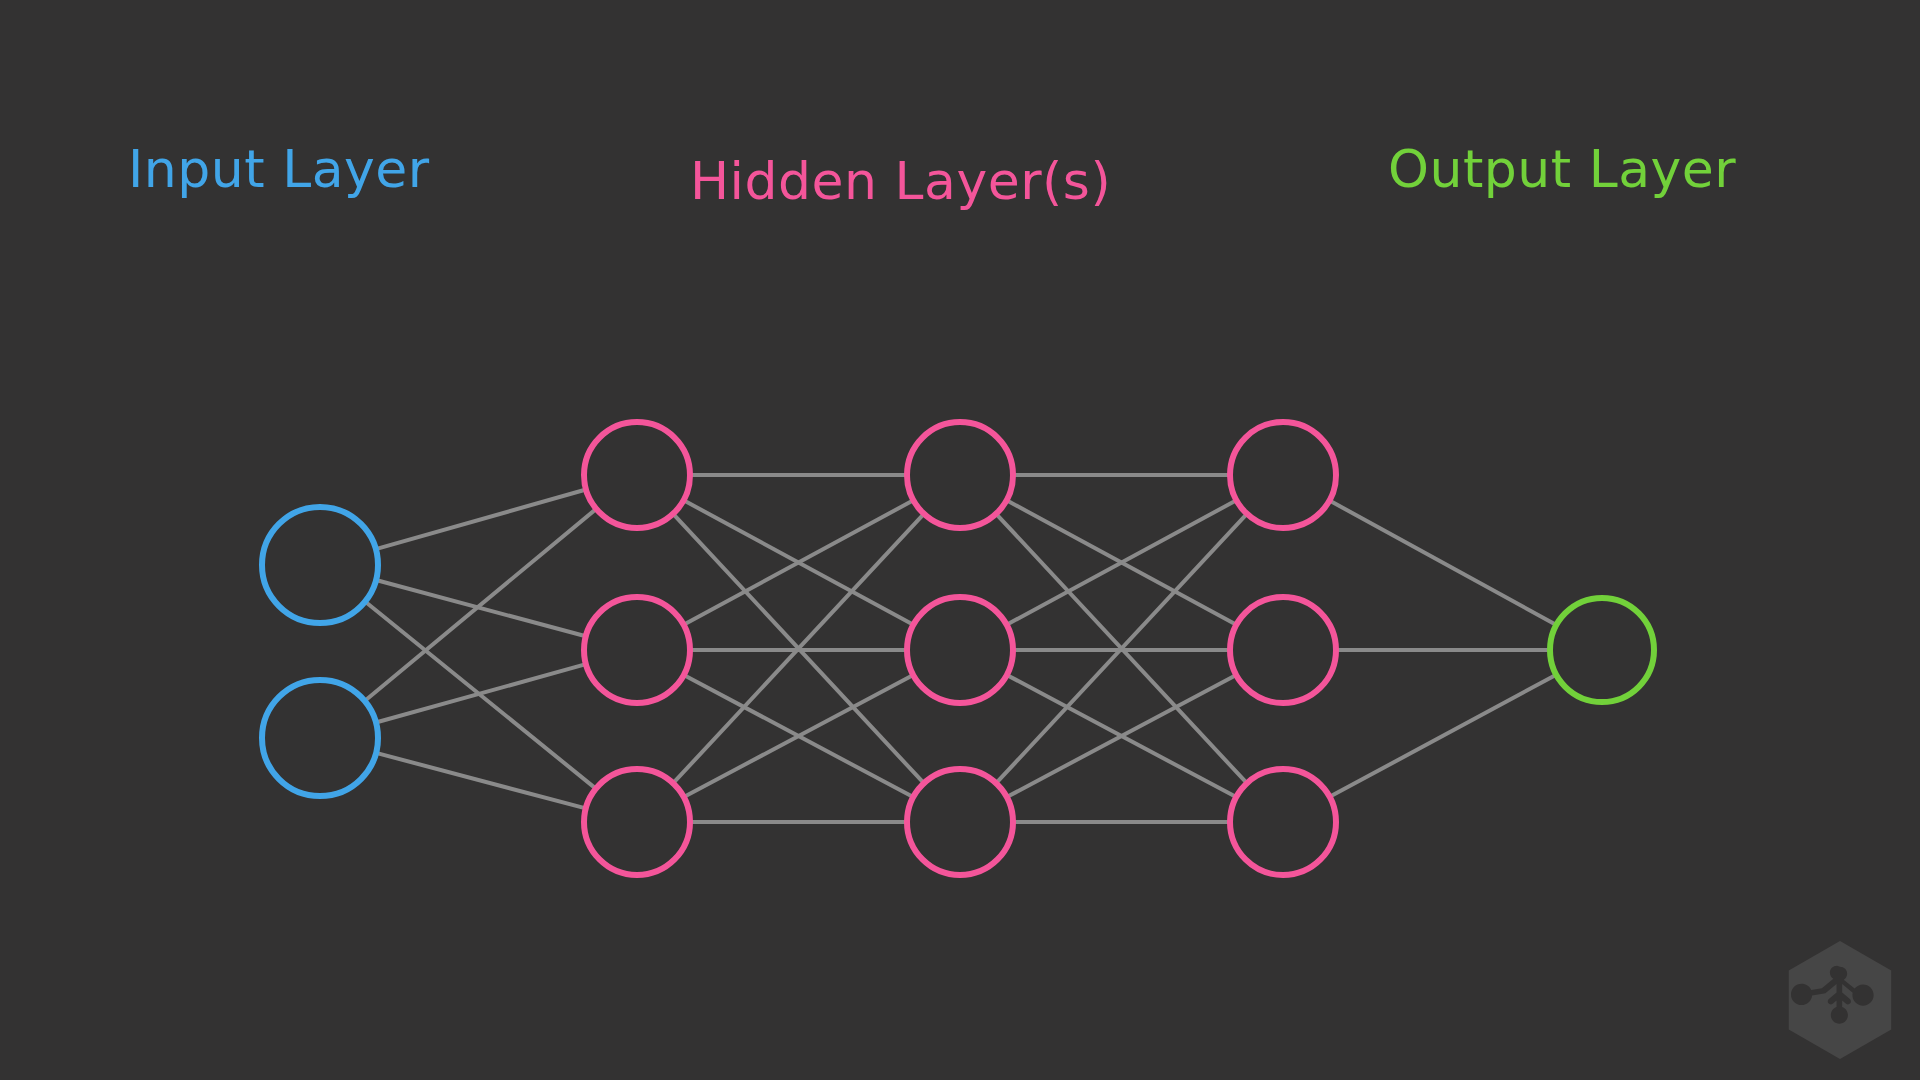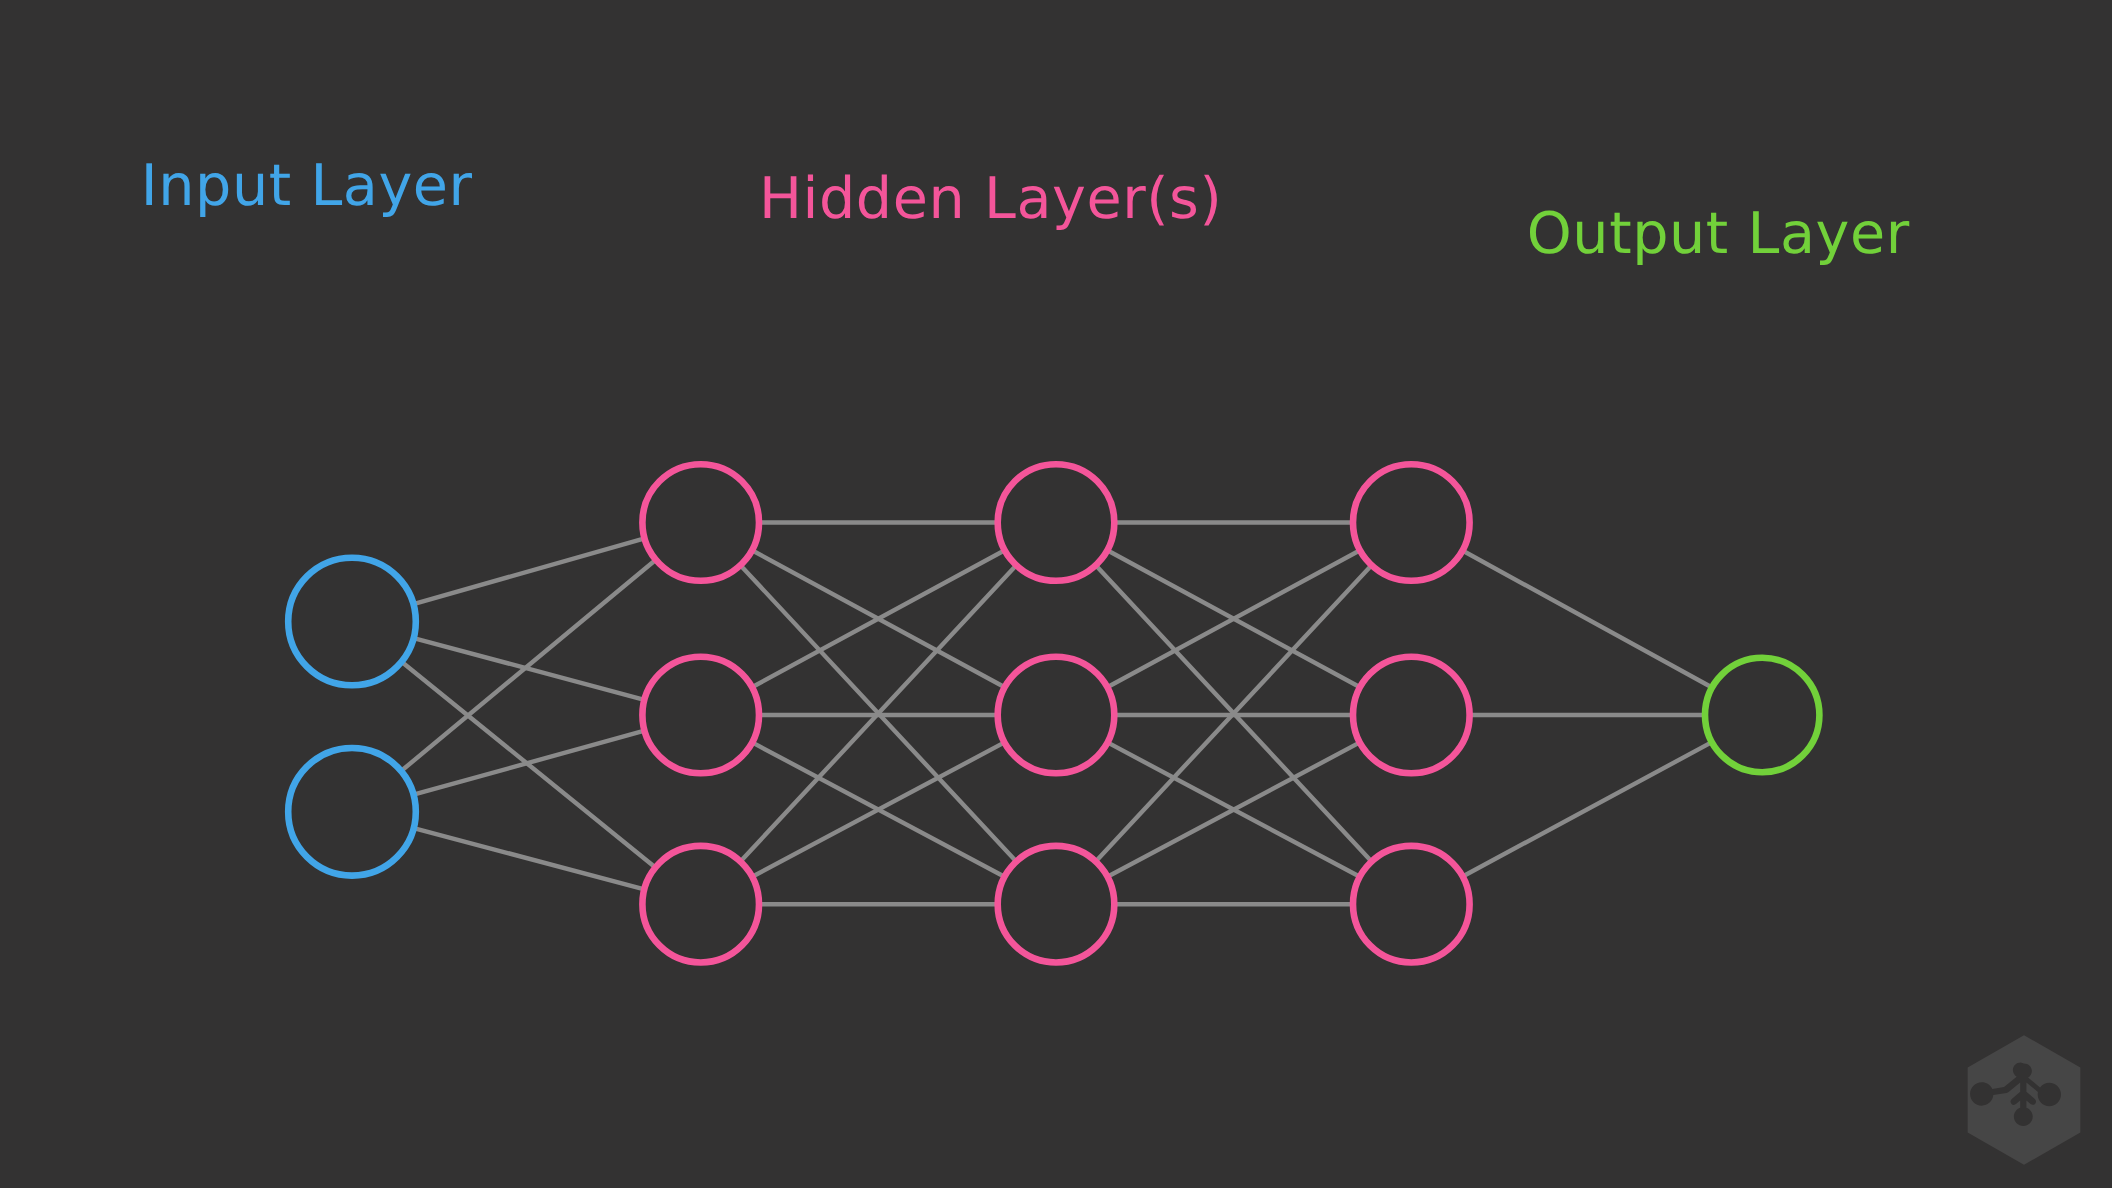--- a/index.html
+++ b/index.html
@@ -90,21 +90,21 @@
         <circle cx="1283" cy="650" r="53" fill="none" stroke="#F4559A" stroke-width="6"></circle>
         <circle cx="1283" cy="822" r="53" fill="none" stroke="#F4559A" stroke-width="6"></circle>
         <circle cx="1602" cy="650" r="52" fill="none" stroke="#72D13A" stroke-width="6"></circle>
       </g>
   </svg>
 
   <div class="layer-label" id="label-input" style="color: rgb(65, 165, 232);">Input Layer</div>
 
   <div class="layer-label" id="label-hidden" style="color: rgb(244, 85, 154); margin-top: 12px;">Hidden Layer(s)</div>
 
-  <div class="layer-label" id="label-output" style="color: rgb(114, 209, 58); margin-top: 44px;">Output Layer</div>
+  <div class="layer-label" id="label-output" style="color: rgb(114, 209, 58);">Output Layer</div>
 
   <svg id="watermark-svg" style="position: absolute; left: 1776px; top: 936px; opacity: 0.35;" width="128" height="128" viewBox="0 0 100 100">
     <polygon id="wm-hex" points="50,4 90,27 90,73 50,96 10,73 10,27" fill="#6B6B6B"></polygon>
     <path id="wm-neuron" fill="#333232" d="
       M50,24
       c3.2,0 5.6,2.4 5.6,5.4 c0,2.0 -1.1,3.7 -2.7,4.7
       l8.5,7.0 c1.5,-2.0 3.9,-3.3 6.6,-3.3 c4.6,0 8.3,3.7 8.3,8.3
       c0,4.6 -3.7,8.3 -8.3,8.3 c-4.6,0 -8.3,-3.7 -8.3,-8.3
       c0,-0.6 0.1,-1.2 0.2,-1.8 l-8.2,-6.8 l0,6.6
       l6.0,5.2 c1.0,0.9 1.1,2.3 0.3,3.3 c-0.9,1.0 -2.3,1.1 -3.3,0.3

